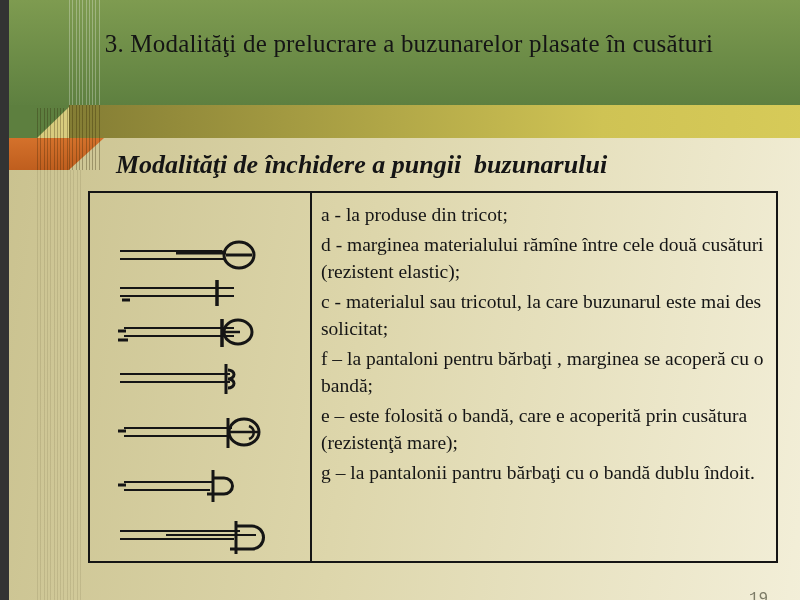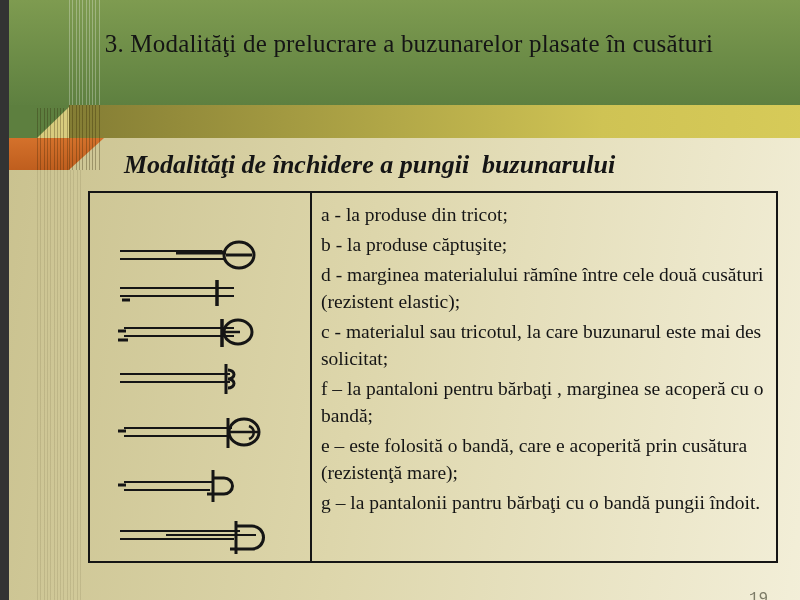--- a/index.html
+++ b/index.html
@@ -25,21 +25,21 @@
     background:repeating-linear-gradient(90deg,rgba(255,255,255,.28) 0 1px,rgba(255,255,255,0) 1px 3.3px);}
   .stripes-gold{left:60px;top:105px;width:33px;height:65px;
     background:repeating-linear-gradient(90deg,rgba(40,30,0,.30) 0 1px,rgba(0,0,0,0) 1px 3.3px);}
   .stripes-orange{left:28px;top:108px;width:32px;height:62px;
     background:repeating-linear-gradient(90deg,rgba(40,25,0,.28) 0 1px,rgba(0,0,0,0) 1px 3.3px);}
   .stripes-body{left:28px;top:170px;width:46px;height:430px;
     background:repeating-linear-gradient(90deg,rgba(60,50,20,.11) 0 1px,rgba(0,0,0,0) 1px 3.3px);}
   
   .title{position:absolute;left:0;top:30px;width:800px;margin:0;text-align:center;
     font-size:25px;font-weight:normal;color:#151515;letter-spacing:.2px;}
-  .subtitle{position:absolute;left:14px;top:150px;width:693px;margin:0;text-align:center;
+  .subtitle{position:absolute;left:6px;top:150px;width:693px;margin:0;text-align:center;
     font-size:26px;font-weight:bold;font-style:italic;color:#151515;white-space:pre-wrap;}
   
   .tbl{position:absolute;left:79px;top:191px;width:690px;height:372px;
     border:2px solid #151515;display:flex;box-sizing:border-box;}
   .cell-left{width:222px;border-right:2px solid #151515;position:relative;box-sizing:border-box;}
   .cell-right{flex:1;padding:8px 8px 8px 9px;box-sizing:border-box;overflow:hidden;}
   .cell-right p{margin:0 0 3px 0;font-size:19.5px;line-height:27px;color:#151515;}
   .diagram{position:absolute;left:24px;width:170px;height:40px;}
   .diagram path,.diagram ellipse{stroke:#151515;fill:none;stroke-width:2.2;}
   .pg{position:absolute;left:740px;top:590px;font-size:16px;color:#7c7b66;font-family:Liberation Mono, monospace;}
@@ -120,23 +120,22 @@
         <path d="M6,12 H126"></path>
           <path d="M6,20 H120"></path>
         <path d="M52,16 H142"></path>
         <path d="M122,2 V35" style="stroke-width:3"></path>
         <path d="M122,7 h16 a11.5,11.5 0 0 1 0,23 h-22" style="stroke-width:3"></path>
       </svg>
     </div>
 
     <div class="cell-right">
       <p>a - la produse din tricot;</p>
-      <p>b - la produse căptuşite;</p>
       <p>d - marginea materialului rămîne între cele două cusături (rezistent elastic);</p>
       <p>c - materialul sau tricotul, la care buzunarul este mai des solicitat;</p>
       <p>f – la pantaloni pentru bărbaţi , marginea se acoperă cu o bandă;</p>
       <p>e – este folosită o bandă, care e acoperită prin cusătura (rezistenţă mare);</p>
-      <p>g – la pantalonii pantru bărbaţi cu o bandă pungii îndoit.</p>
+      <p>g – la pantalonii pantru bărbaţi cu o bandă dublu îndoit.</p>
     </div>
   </div>
 
   <div class="pg">19</div>
 </div>
 
 </body></html>

